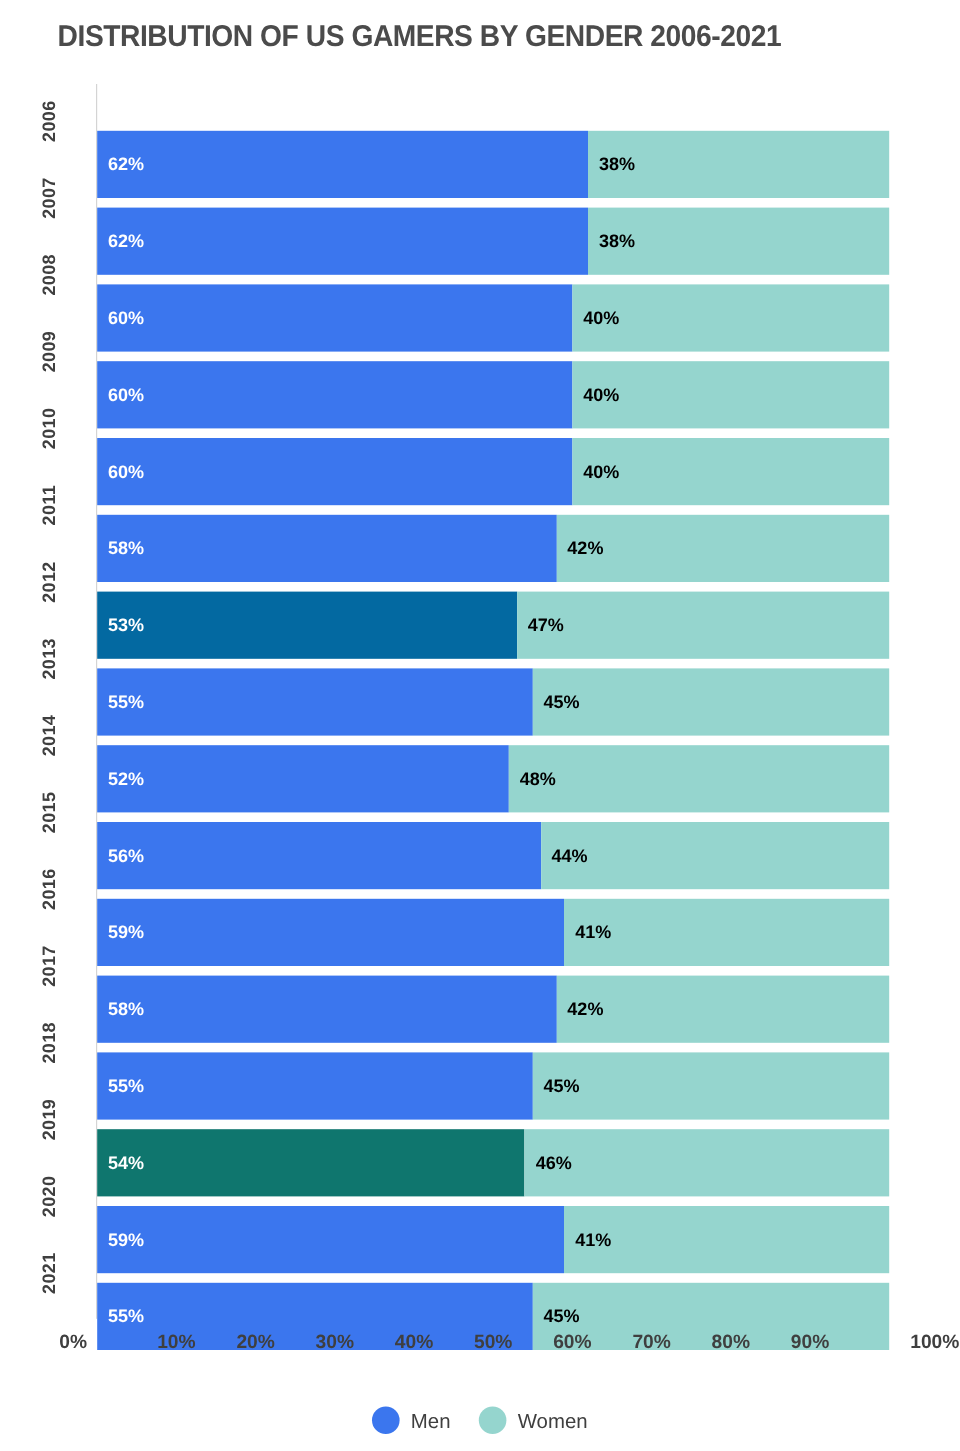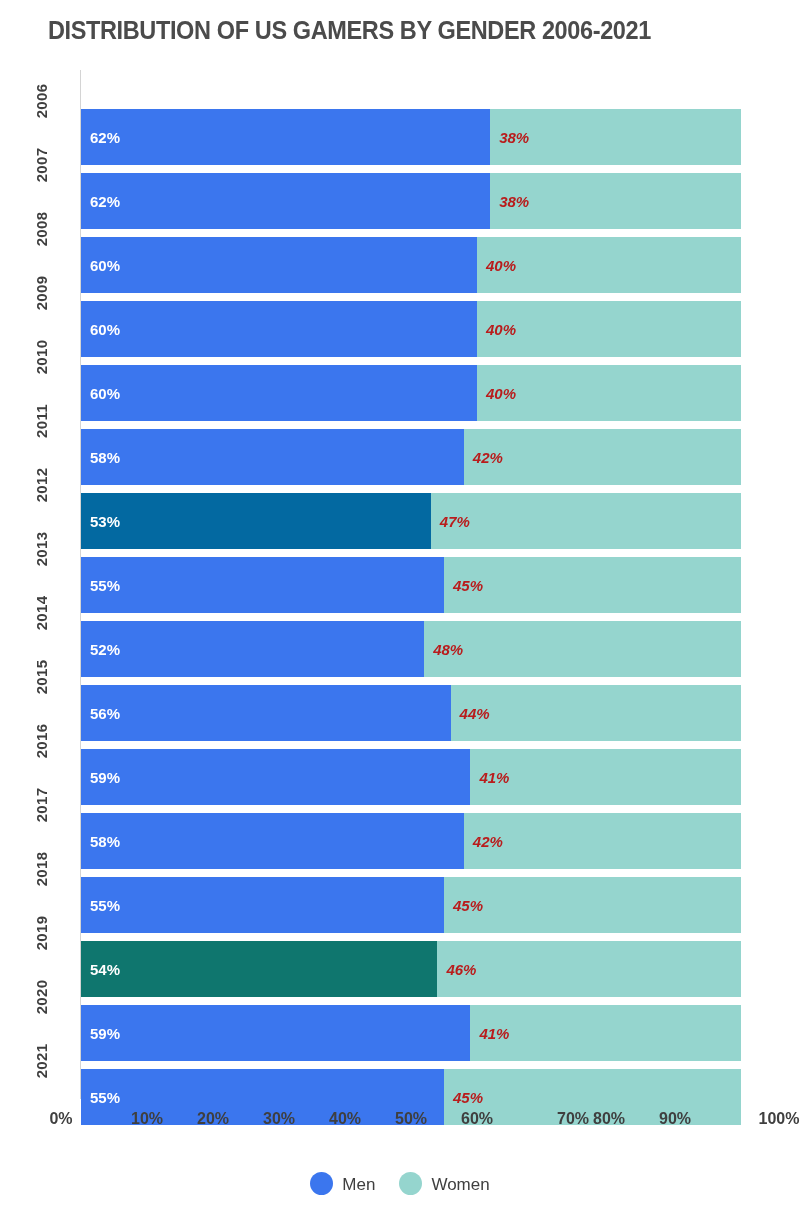--- a/index.html
+++ b/index.html
@@ -79,23 +79,22 @@
     white-space: nowrap;
     font-family: "Liberation Sans", sans-serif;
   }
 
   .seg-men .seg-label {
     color: #ffffff;
     margin-left: 9px;
   }
 
   .seg-women .seg-label {
-    color: #b91c1c;
+    color: #000000;
     margin-left: 9px;
-    font-style: italic;
   }
 
   
   .year-label {
     position: absolute;
     width: 56px;
     height: 24px;
     left: -68px;
     display: flex;
     align-items: center;
@@ -316,21 +315,21 @@
     </div>
 
   <div class="x-axis" id="x-axis">
       <div class="x-tick" style="left: 61px;">0%</div>
       <div class="x-tick" style="left: 147px;">10%</div>
       <div class="x-tick" style="left: 213px; text-align: center;">20%</div>
       <div class="x-tick" style="left: 279px;">30%</div>
       <div class="x-tick" style="left: 345px;">40%</div>
       <div class="x-tick" style="left: 411px;">50%</div>
       <div class="x-tick" style="left: 477px;">60%</div>
-      <div class="x-tick" style="left: 573px;">70%</div>
+      <div class="x-tick" style="left: 543px;">70%</div>
       <div class="x-tick" style="left: 609px;">80%</div>
       <div class="x-tick" style="left: 675px;">90%</div>
       <div class="x-tick" style="left: 779px;">100%</div>
     </div>
 
   <div class="legend" id="legend">
       <div class="legend-item">
         <span class="legend-dot" style="background: rgb(59, 118, 238);"></span>
         <span class="legend-text">Men</span>
       </div>

